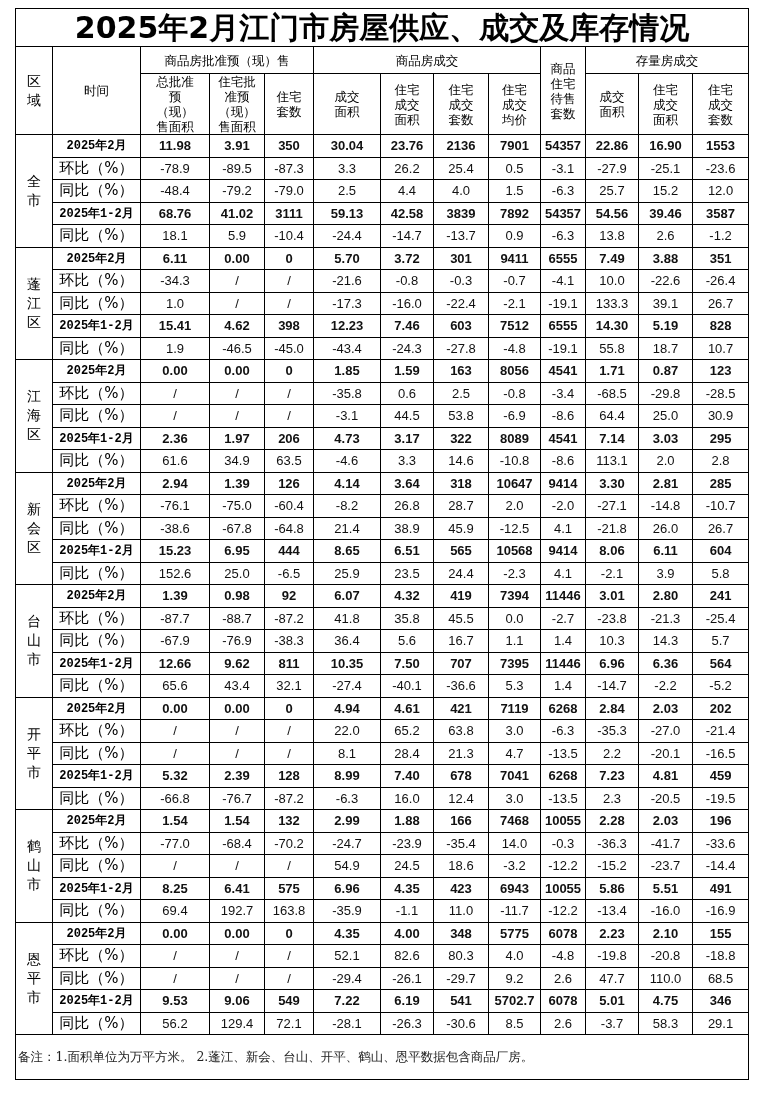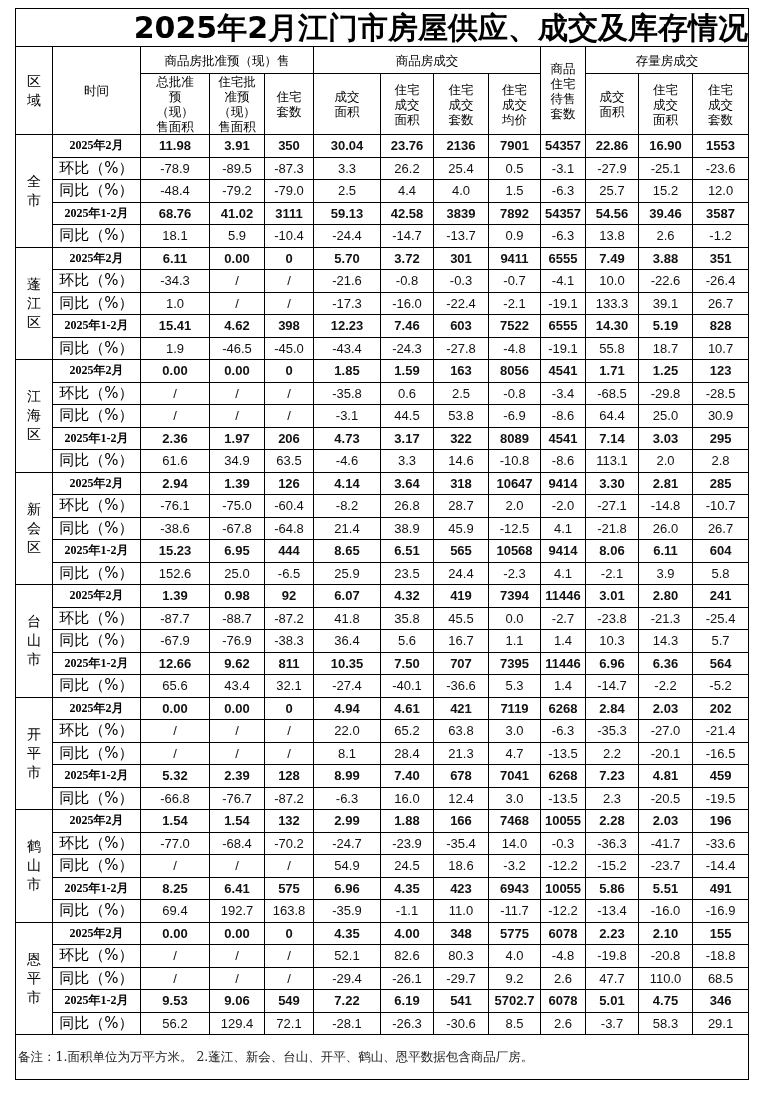--- a/index.html
+++ b/index.html
@@ -2,29 +2,29 @@
 <html><head>
 <meta charset="utf-8">
 <style>
   html, body { margin: 0; padding: 0; background: #ffffff; }
   body { width: 763px; height: 1094px; position: relative; overflow: hidden;
          font-family: "Liberation Sans", "DejaVu Sans", sans-serif; color: #000; }
   .sheet { position: absolute; left: 15px; top: 8px; width: 733px; }
   table { border-collapse: collapse; width: 733px; table-layout: fixed; }
   td, th { border: 1.5px solid #000; text-align: center; vertical-align: middle; padding: 0; }
   .title { height: 37px; font-size: 30px; font-weight: bold; letter-spacing: 0px;
-           font-family: "DejaVu Sans", sans-serif; line-height: 37px; text-align: right; }
+           font-family: "DejaVu Sans", sans-serif; line-height: 37px; }
   th { font-weight: normal; font-size: 12.5px; line-height: 15px; font-family: "DejaVu Sans", sans-serif; }
   .hdr1 { height: 27px; }
   .hdr2 { height: 55px; }
   .region { font-size: 14px; line-height: 19px; font-family: "DejaVu Sans", sans-serif; }
   .region span { display: block; }
   tbody td { height: 21.5px; font-size: 13px; }
   td.time { font-size: 15px; font-family: "DejaVu Sans", sans-serif; }
-  td.time.b { font-family: Liberation Serif, serif; font-weight: bold; font-size: 12px; }
+  td.time.b { font-family: Liberation Mono, monospace; font-weight: bold; font-size: 12px; }
   tr.bold td.v { font-weight: bold; }
   td.v { color: #111; }
   .note { height: 44px; text-align: left; font-size: 12.5px; padding-left: 2px;
           font-family: "DejaVu Serif", serif; color: #222; margin-left: 27px; }
 </style>
 </head>
 <body>
 
 <div class="sheet">
   <table>
@@ -235,21 +235,21 @@
           <td class="v">26.7</td>
         </tr>
         <tr class="bold">
           <td class="time b">2025年1-2月</td>
           <td class="v">15.41</td>
           <td class="v">4.62</td>
           <td class="v">398</td>
           <td class="v">12.23</td>
           <td class="v">7.46</td>
           <td class="v">603</td>
-          <td class="v">7522</td>
+          <td class="v">7512</td>
           <td class="v">6555</td>
           <td class="v">14.30</td>
           <td class="v">5.19</td>
           <td class="v">828</td>
         </tr>
         <tr class="">
           <td class="time">同比（%）</td>
           <td class="v">1.9</td>
           <td class="v">-46.5</td>
           <td class="v">-45.0</td>
@@ -271,21 +271,21 @@
           <td class="time b">2025年2月</td>
           <td class="v">0.00</td>
           <td class="v">0.00</td>
           <td class="v">0</td>
           <td class="v">1.85</td>
           <td class="v">1.59</td>
           <td class="v">163</td>
           <td class="v">8056</td>
           <td class="v">4541</td>
           <td class="v">1.71</td>
-          <td class="v">1.25</td>
+          <td class="v">0.87</td>
           <td class="v">123</td>
         </tr>
         <tr class="">
           <td class="time">环比（%）</td>
           <td class="v">/</td>
           <td class="v">/</td>
           <td class="v">/</td>
           <td class="v">-35.8</td>
           <td class="v">0.6</td>
           <td class="v">2.5</td>

